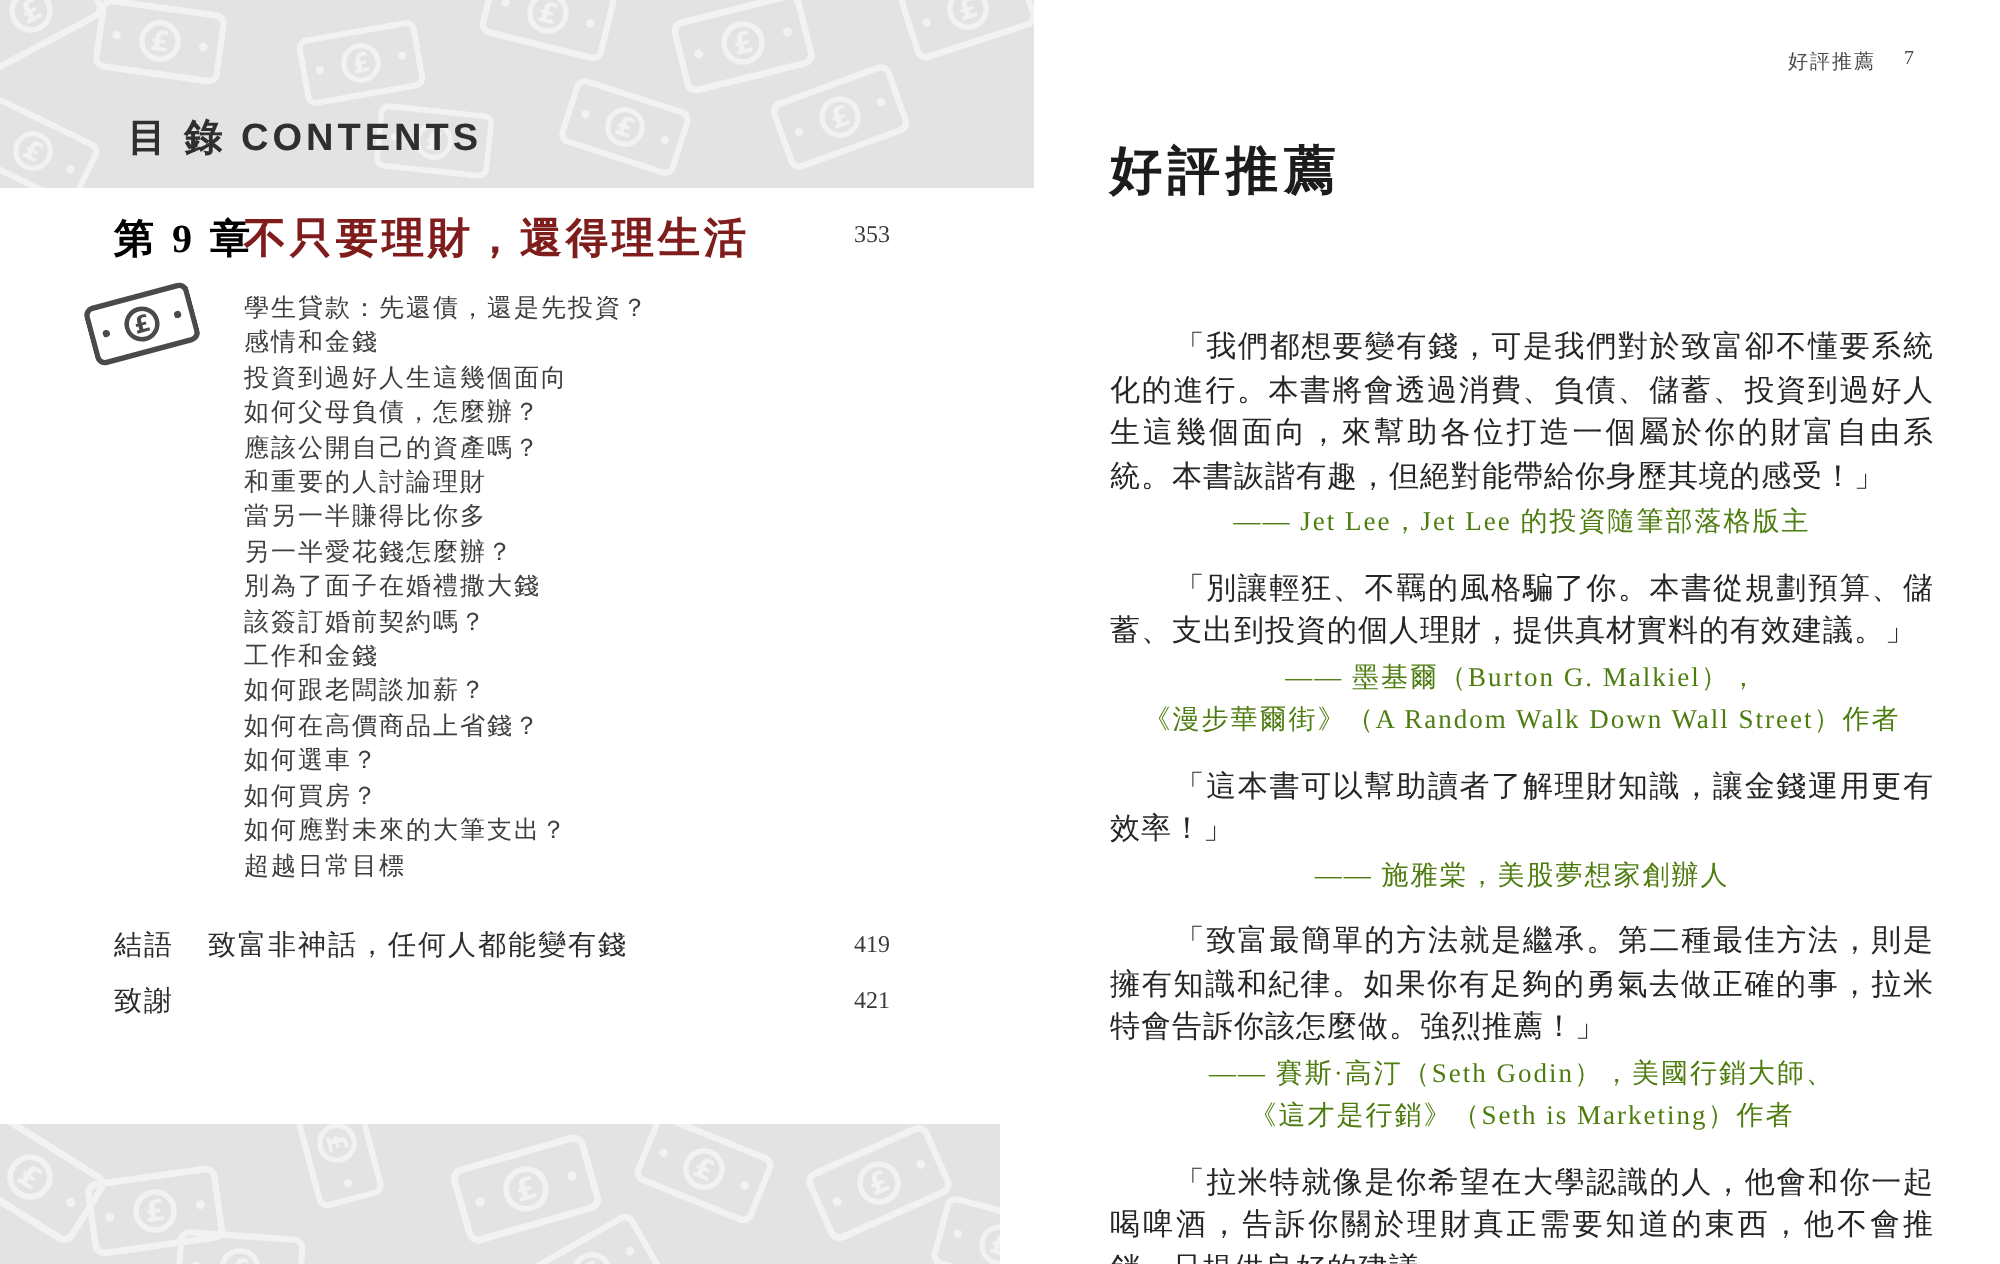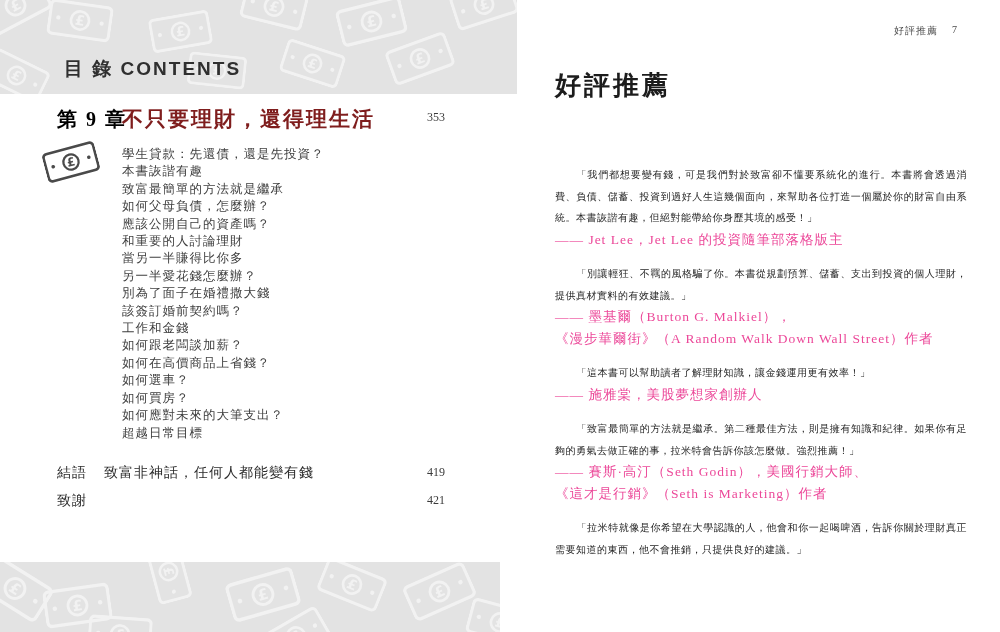--- a/index.html
+++ b/index.html
@@ -41,23 +41,23 @@
 
   
   .page-right{position:absolute;left:515px;top:0;width:483px;height:632px;
       font-family:"Liberation Serif","DejaVu Serif",serif;}
   .running-header{position:absolute;right:40px;top:24px;display:flex;gap:14px;
       font-size:10px;color:#4a4a4a;letter-spacing:1px;}
   .praise-title{position:absolute;left:40px;top:68px;margin:0;
       font-size:26px;font-weight:bold;letter-spacing:3px;color:#1c1c1c;}
   .quotes{position:absolute;left:40px;top:164px;width:412px;}
   .quote{margin:0 0 13px 0;}
-  .quote-text{margin:0;font-size:10px;line-height:21.5px;text-align:justify;
+  .quote-text{margin:0;font-size:15px;line-height:21.5px;text-align:justify;
       text-indent:2.15em;color:#262626;letter-spacing:0.5px;}
-  .attr{font-size:13.5px;line-height:21.5px;text-align:left;color:#ec4899;
+  .attr{font-size:13.5px;line-height:21.5px;text-align:center;color:#4d7c0f;
       letter-spacing:1px;}
 </style>
 </head>
 <body>
 
 <svg width="0" height="0" style="position:absolute" aria-hidden="true">
   <defs>
     <symbol id="bill" viewBox="0 0 60 34">
       <rect x="1.5" y="1.5" width="57" height="31" rx="4" fill="none" stroke="currentColor" stroke-width="3"></rect>
       <circle cx="30" cy="17" r="8.5" fill="none" stroke="currentColor" stroke-width="2.5"></circle>
@@ -141,22 +141,22 @@
       <span class="chapter-title">不只要理財，還得理生活</span>
       <span class="pagenum chapter-page">353</span>
     </div>
 
     <svg class="chapter-icon" width="54" height="32">
       <use href="#bill"></use>
     </svg>
 
     <ul class="toc-sections" id="toc-sections">
         <li>學生貸款：先還債，還是先投資？</li>
-        <li>本書詼諧有趣</li>
-        <li>致富最簡單的方法就是繼承</li>
+        <li>感情和金錢</li>
+        <li>投資到過好人生這幾個面向</li>
         <li>如何父母負債，怎麼辦？</li>
         <li>應該公開自己的資產嗎？</li>
         <li>和重要的人討論理財</li>
         <li>當另一半賺得比你多</li>
         <li>另一半愛花錢怎麼辦？</li>
         <li>別為了面子在婚禮撒大錢</li>
         <li>該簽訂婚前契約嗎？</li>
         <li>工作和金錢</li>
         <li>如何跟老闆談加薪？</li>
         <li>如何在高價商品上省錢？</li>

